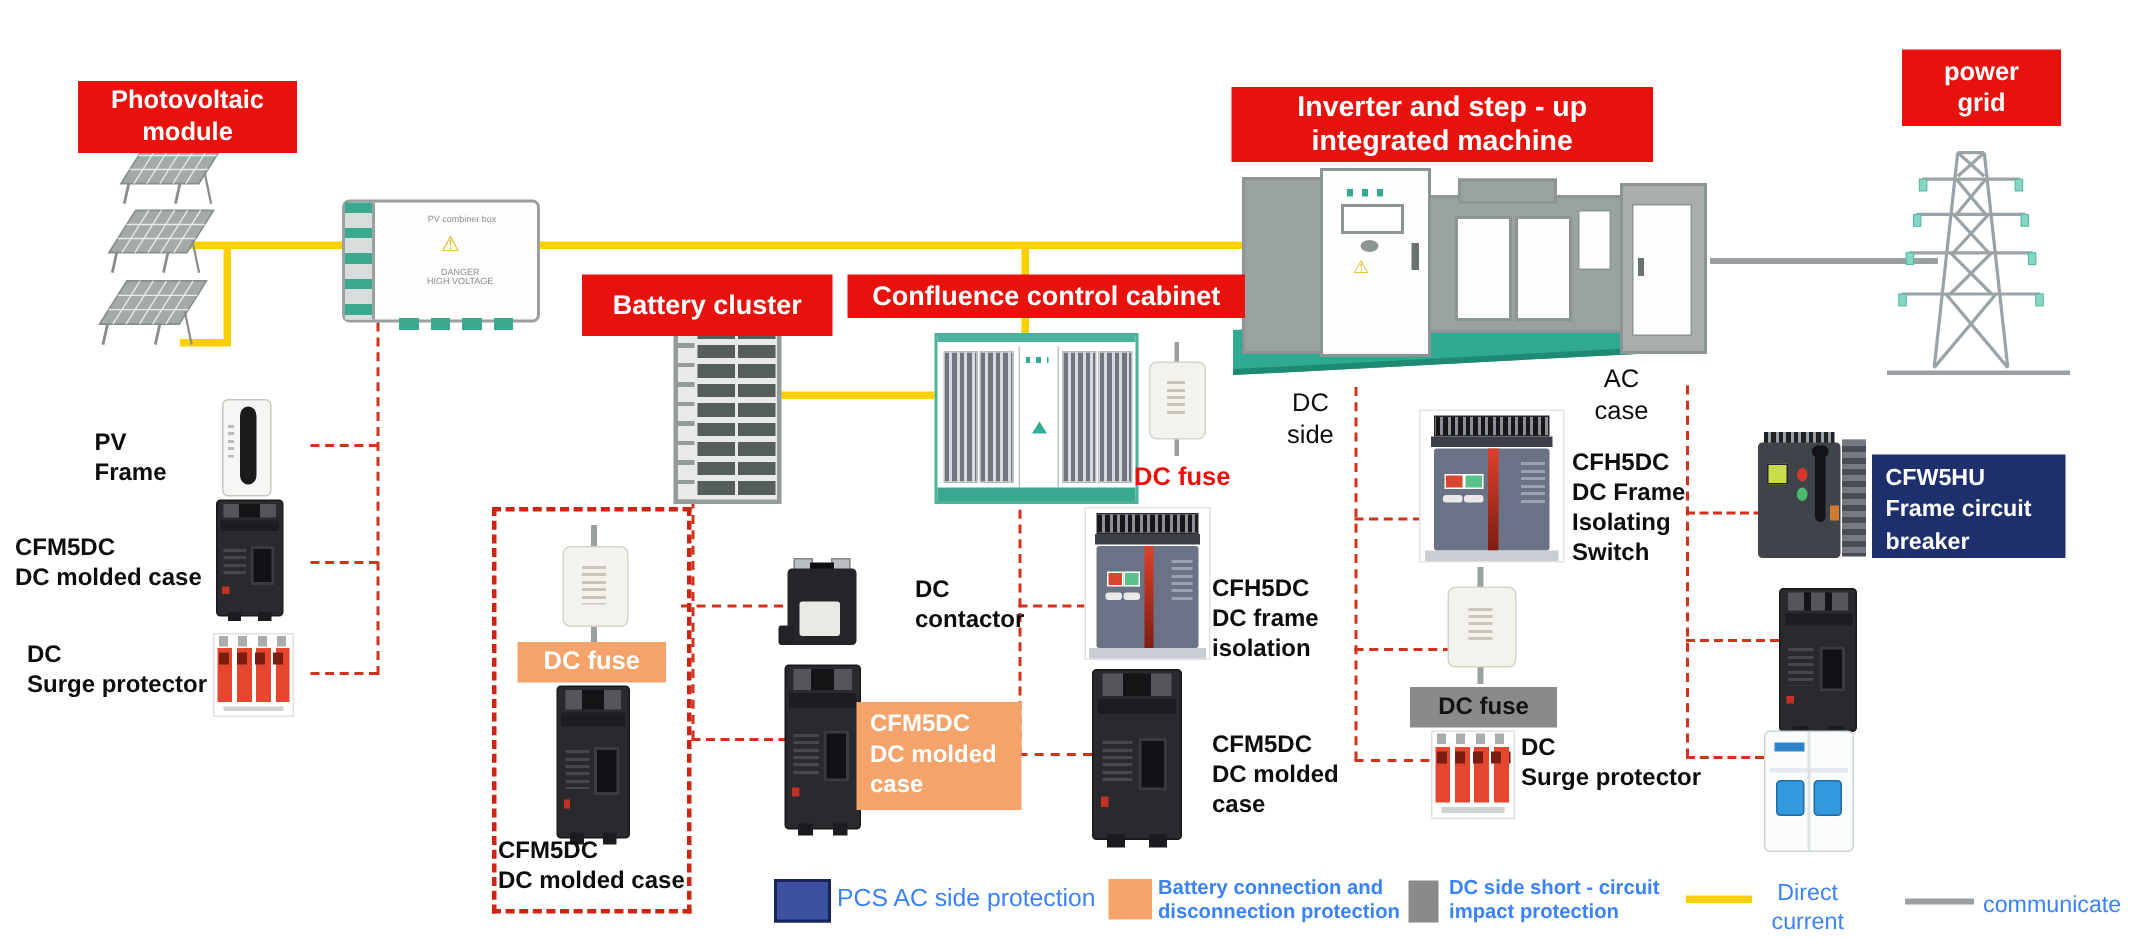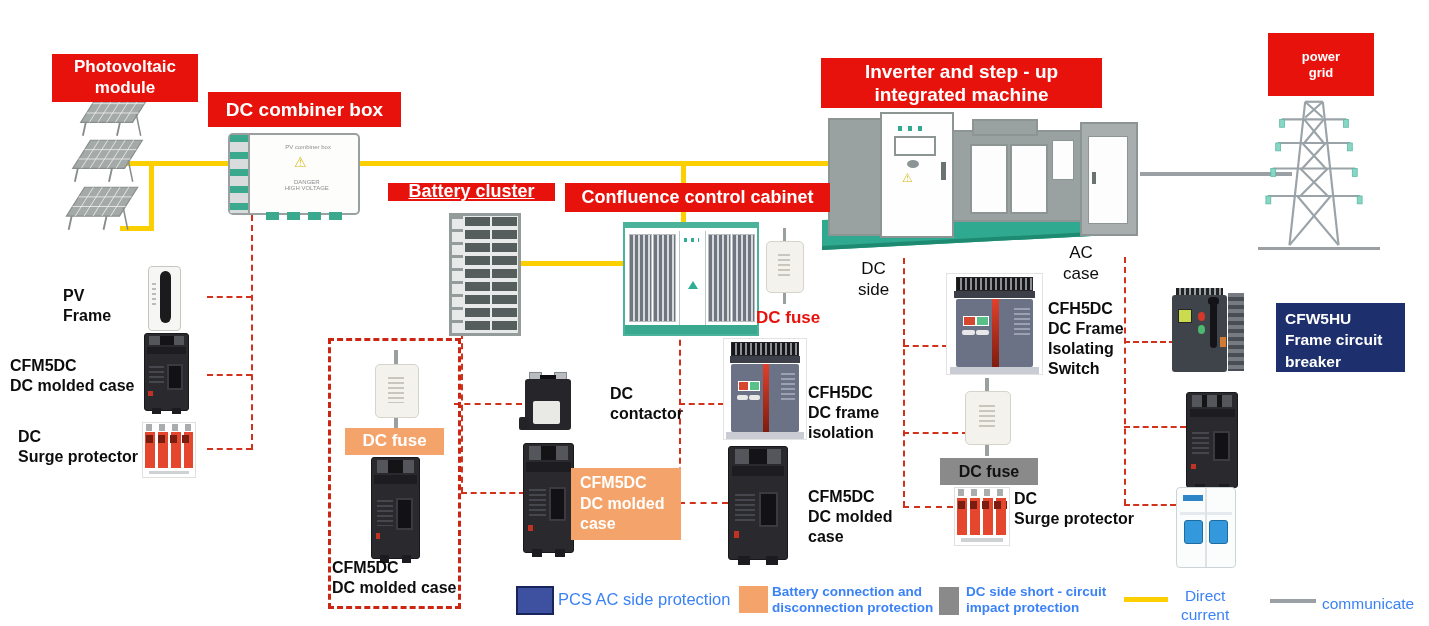--- a/index.html
+++ b/index.html
@@ -142,26 +142,25 @@
 
   <div class="dashv" style="left:1124px;top:257px;height:248px;"></div>
   <div class="dashh" style="left:1124px;top:341px;width:51px;"></div>
   <div class="dashh" style="left:1124px;top:426px;width:62px;"></div>
   <div class="dashh" style="left:1124px;top:504px;width:52px;"></div>
 
   <div class="dashbox" style="left:328px;top:338px;width:127px;height:265px;"></div>
 
   <div class="rlabel pre" style="left:52px;top:54px;width:146px;height:48px;font-size:17px;">Photovoltaic
 module</div>
-  <div class="rlabel" style="left:208px;top:92px;width:193px;height:35px;font-size:19px;">DC combiner box</div>
-  <div class="rlabel" style="left:388px;top:183px;width:167px;height:18px;font-size:18px;text-decoration:underline;">Battery cluster</div>
+  <div class="rlabel" style="left:388px;top:183px;width:167px;height:41px;font-size:18px;">Battery cluster</div>
   <div class="rlabel" style="left:565px;top:183px;width:265px;height:29px;font-size:18px;">Confluence control cabinet</div>
   <div class="rlabel pre" style="left:821px;top:58px;width:281px;height:50px;font-size:19px;">Inverter and step - up
 integrated machine</div>
-  <div class="rlabel pre" style="left:1268px;top:33px;width:106px;height:63px;font-size:13px;">power
+  <div class="rlabel pre" style="left:1268px;top:33px;width:106px;height:51px;font-size:17px;">power
 grid</div>
 
   <div class="icon" style="left:68px;top:92px;width:95px;height:46px;">
     <svg width="95" height="46" viewBox="0 0 100 62">
         <polygon points="27,3 97,3 73,41 3,41" fill="#a4aaa8" stroke="#878d8b" stroke-width="1.5"></polygon>
         <path d="M38.7 3 L14.7 41 M50.3 3 L26.3 41 M62 3 L38 41 M73.7 3 L49.7 41 M85.3 3 L61.3 41 M19 15.7 L89 15.7 M11 28.3 L81 28.3" stroke="#e8eae9" stroke-width="1.2" fill="none"></path>
         <path d="M10 41 L6 59 M56 41 L52 59" stroke="#878d8b" stroke-width="2.5"></path>
         <path d="M78 30 L84 59" stroke="#878d8b" stroke-width="2"></path>
       </svg>
   </div>
@@ -401,21 +400,21 @@
     <i class="comb"></i>
       <i class="body"></i>
       <i class="scr"></i>
       <i class="btnr"></i>
       <i class="btng"></i>
       <i class="knob"></i>
       <i class="lever"></i>
       <i class="orng"></i>
       <i class="side"></i>
   </div>
-  <div class="nlabel pre" style="left:1248px;top:303px;width:129px;height:69px;font-size:15.5px;padding:5px 0 0 9px;box-sizing:border-box;margin-left:28px;">CFW5HU
+  <div class="nlabel pre" style="left:1248px;top:303px;width:129px;height:69px;font-size:15.5px;padding:5px 0 0 9px;box-sizing:border-box;">CFW5HU
 Frame circuit
 breaker</div>
 
   <div class="icon mccb pole3" style="left:1186px;top:392px;width:50px;height:94px;">
     <i class="term"></i>
       <i class="band"></i>
       <i class="tog"></i>
       <i class="lab"></i>
       <i class="rdot"></i>
       <i class="feet"></i>

